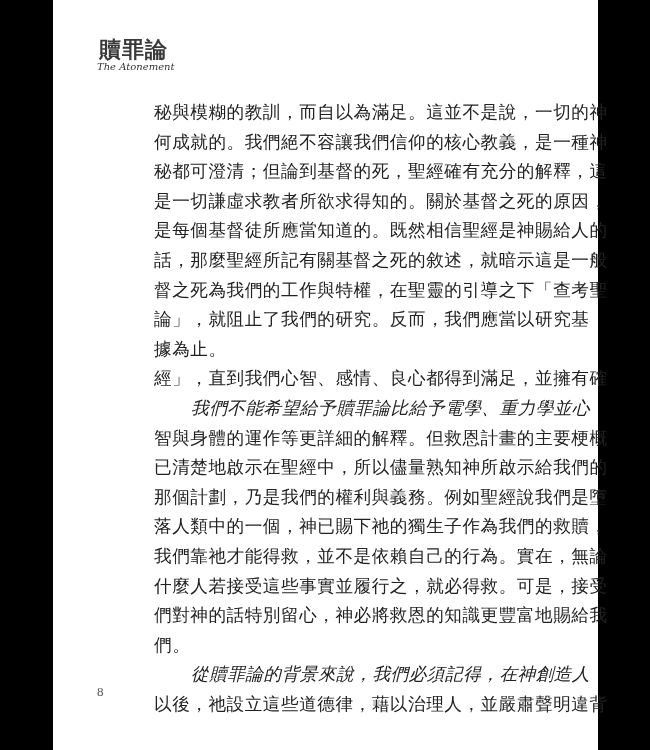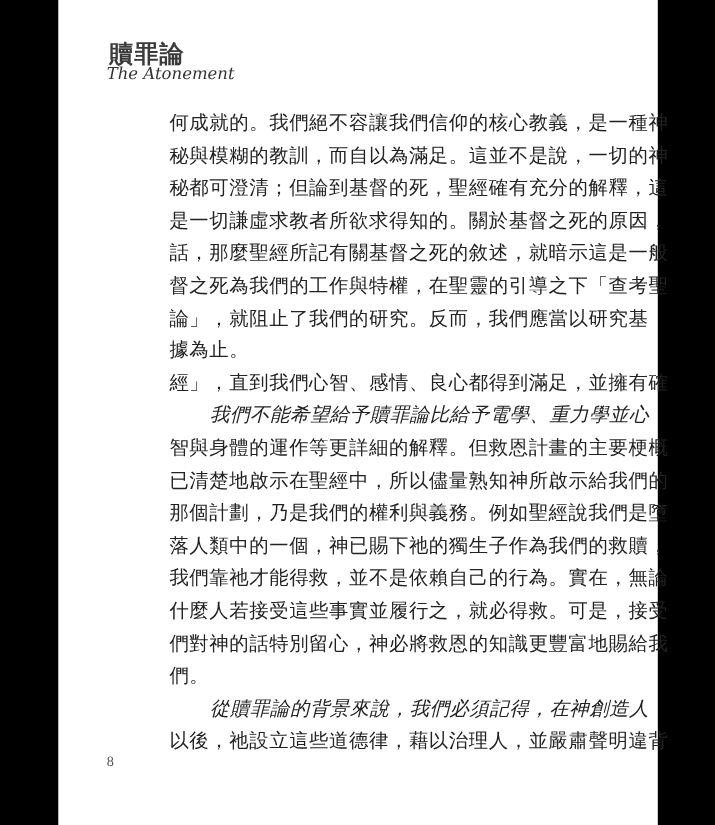--- a/index.html
+++ b/index.html
@@ -10,21 +10,21 @@
     position: absolute; left: 53px; top: 0; width: 545px; height: 750px; background: #fff;
   }
   .logo {
     position: absolute; left: 44px; top: 38px;
   }
   .logo-title {
     font-family: "DejaVu Sans", sans-serif; font-weight: bold; font-size: 22px; color: #3a3a3a;
     letter-spacing: 1px; line-height: 24px; margin-left: 2px;
   }
   .logo-sub {
-    font-family: "DejaVu Serif", serif; font-style: italic; font-size: 15px; color: #333;
+    font-family: "DejaVu Serif", serif; font-style: italic; font-size: 10px; color: #333;
     line-height: 10px; margin-top: 0px;
   }
   .body-text {
     position: absolute; left: 101px; top: 98px; width: 345px;
     font-family: "DejaVu Serif", serif; font-size: 17.6px; line-height: 29.6px; color: #222;
     letter-spacing: 0.55px;
   }
   .line { white-space: nowrap; height: 29.6px; }
   .line.indent { padding-left: 37px; font-style: italic; }
   .page-num {
@@ -36,24 +36,25 @@
 <body>
 
 <div class="page">
   <div class="logo">
     <div class="logo-title">贖罪論</div>
     <div class="logo-sub">The Atonement</div>
   </div>
 
   <div class="body-text">
     <div>
+      <div class="line">秘與模糊的教訓，而自以為滿足。這並不是說，一切的神</div>
       <div class="line">何成就的。我們絕不容讓我們信仰的核心教義，是一種神</div>
-      <div class="line">秘與模糊的教訓，而自以為滿足。這並不是說，一切的神</div>
       <div class="line">秘都可澄清；但論到基督的死，聖經確有充分的解釋，這</div>
       <div class="line">是一切謙虛求教者所欲求得知的。關於基督之死的原因，</div>
+      <div class="line">是每個基督徒所應當知道的。既然相信聖經是神賜給人的</div>
       <div class="line">話，那麼聖經所記有關基督之死的敘述，就暗示這是一般</div>
       <div class="line">督之死為我們的工作與特權，在聖靈的引導之下「查考聖</div>
       <div class="line">論」，就阻止了我們的研究。反而，我們應當以研究基</div>
       <div class="line">據為止。</div>
       <div class="line">經」，直到我們心智、感情、良心都得到滿足，並擁有確</div>
     </div>
     <div>
       <div class="line indent">我們不能希望給予贖罪論比給予電學、重力學並心</div>
       <div class="line">智與身體的運作等更詳細的解釋。但救恩計畫的主要梗概</div>
       <div class="line">已清楚地啟示在聖經中，所以儘量熟知神所啟示給我們的</div>

